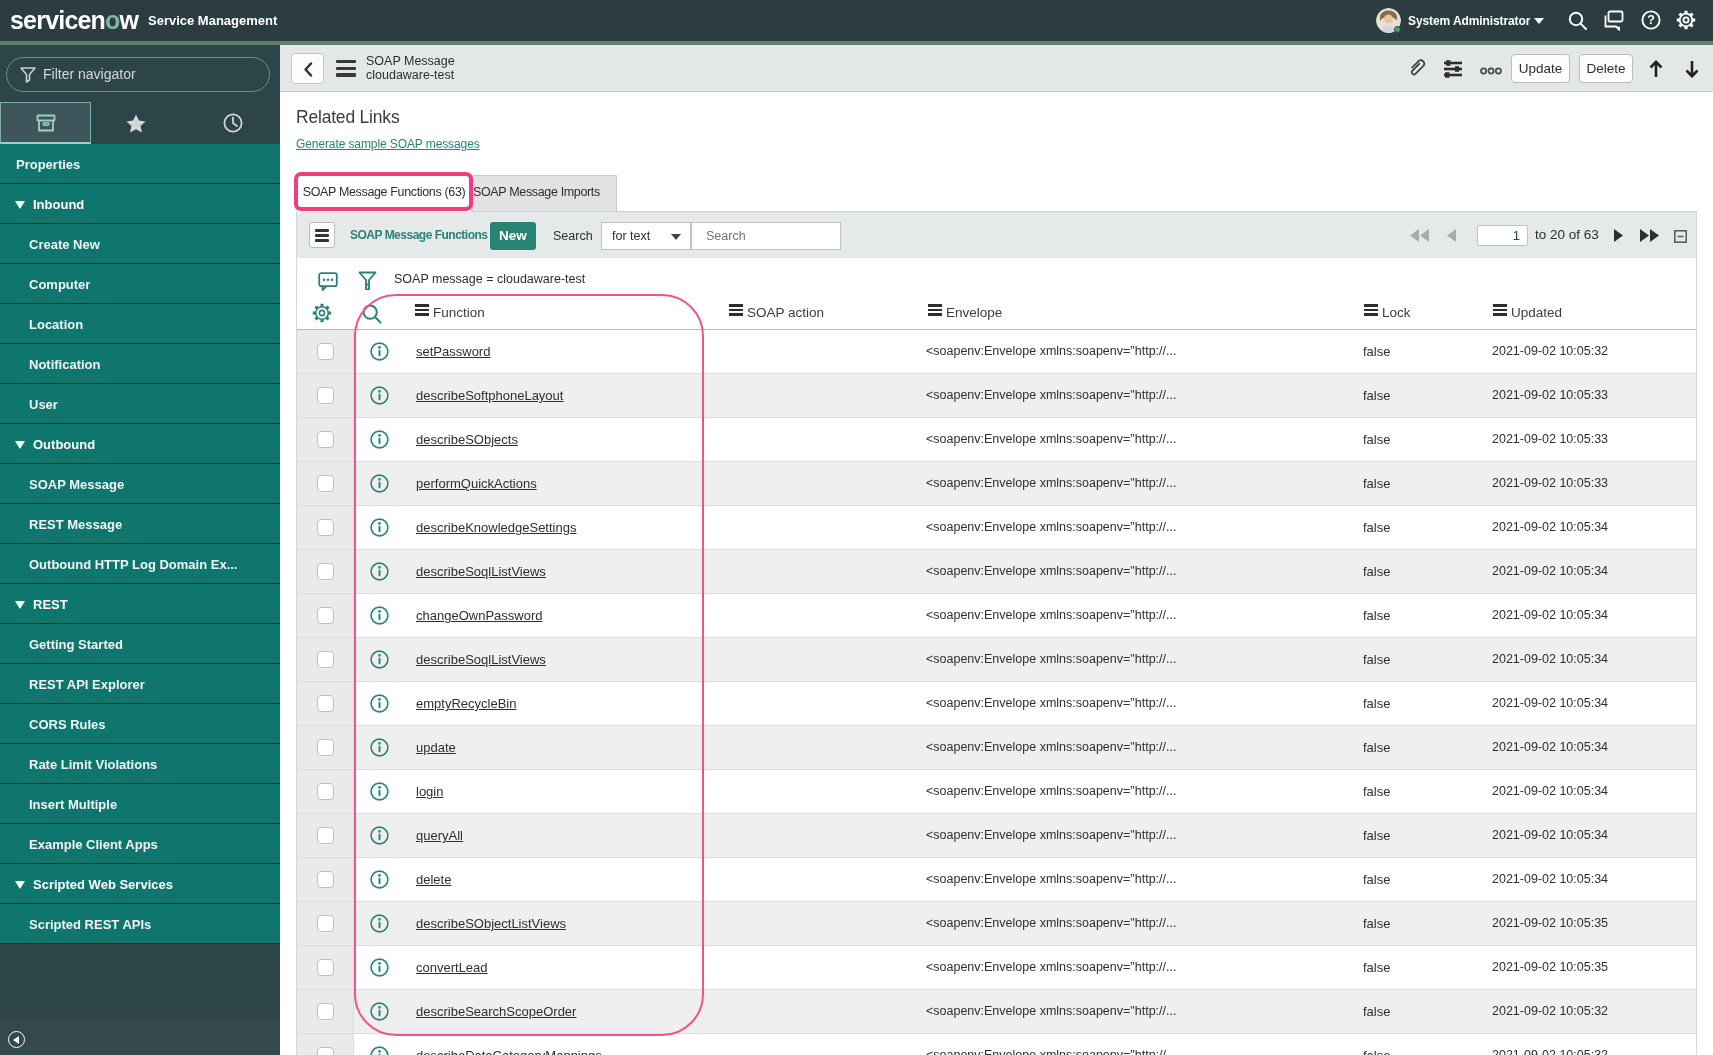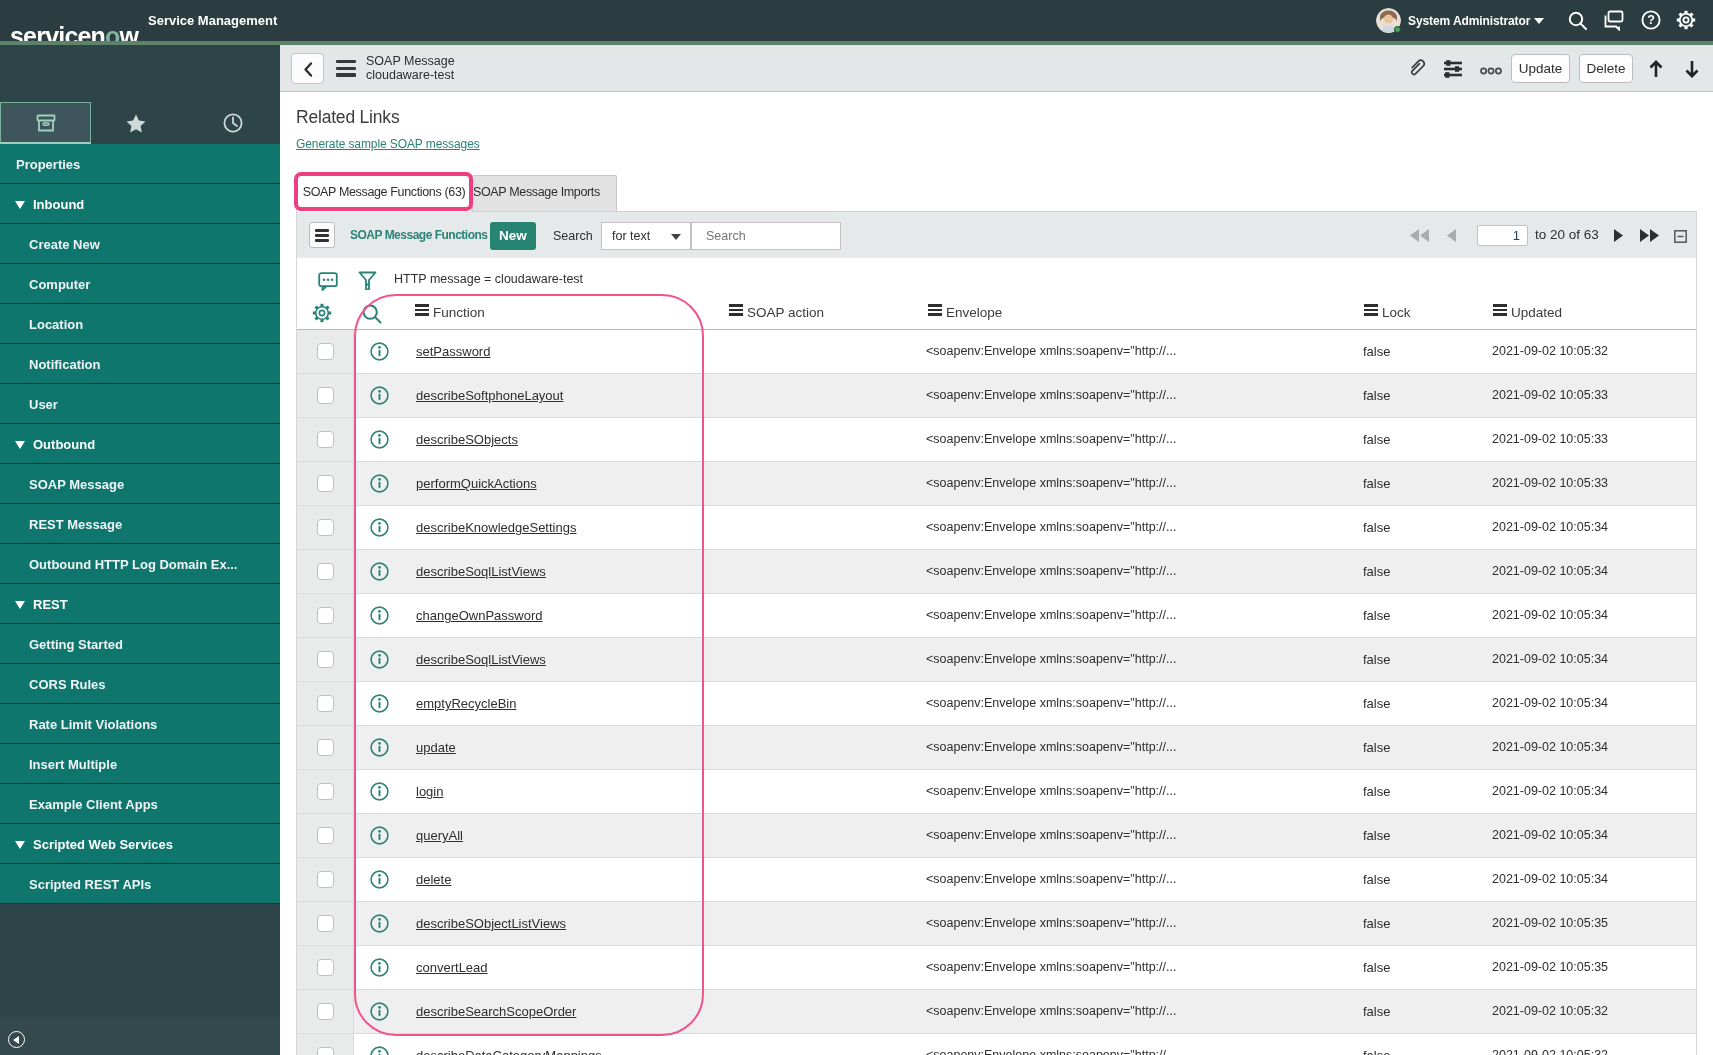--- a/index.html
+++ b/index.html
@@ -1,21 +1,21 @@
 <!DOCTYPE html>
 <html><head><meta charset="utf-8"><title>SOAP Message</title>
 <style>
 *{margin:0;padding:0;box-sizing:border-box;}
 html,body{width:1713px;height:1055px;overflow:hidden;}
 body{font-family:"Liberation Sans",sans-serif;background:#fff;position:relative;}
 .abs{position:absolute;}
 
 
 #banner{position:absolute;left:0;top:0;width:1713px;height:41px;background:#2b3d40;}
-#logo{position:absolute;left:10px;top:22px;font-size:25px;font-weight:bold;color:#fff;letter-spacing:-0.8px;}
+#logo{position:absolute;left:10px;top:6px;font-size:25px;font-weight:bold;color:#fff;letter-spacing:-0.8px;}
 #logo .gn{color:#81b5a1;}
 #prodname{position:absolute;left:148px;top:13px;font-size:13px;font-weight:bold;color:#fff;}
 #strip{position:absolute;left:0;top:41px;width:1713px;height:4px;background:#5e8169;}
 #avatar{position:absolute;left:1376px;top:8px;width:25px;height:25px;border-radius:50%;overflow:hidden;}
 #avatardot{position:absolute;left:1394px;top:26px;width:7px;height:7px;border-radius:50%;background:#3faa51;border:1px solid #2b3d40;}
 #uname{position:absolute;left:1408px;top:14px;font-size:12px;font-weight:bold;color:#fff;letter-spacing:-0.1px;}
 #ucaret{position:absolute;left:1534px;top:18px;width:0;height:0;border-left:5px solid transparent;border-right:5px solid transparent;border-top:6px solid #fff;}
 .hicon{position:absolute;top:10px;}
 
 
@@ -116,20 +116,26 @@
         <line x1="10.00" y1="16.40" x2="10.00" y2="19.20" stroke="#fff" stroke-width="3.1"></line>
         <line x1="5.47" y1="14.53" x2="3.49" y2="16.51" stroke="#fff" stroke-width="3.1"></line>
         <line x1="3.60" y1="10.00" x2="0.80" y2="10.00" stroke="#fff" stroke-width="3.1"></line>
         <line x1="5.47" y1="5.47" x2="3.49" y2="3.49" stroke="#fff" stroke-width="3.1"></line>
         <line x1="10.00" y1="3.60" x2="10.00" y2="0.80" stroke="#fff" stroke-width="3.1"></line>
         <line x1="14.53" y1="5.47" x2="16.51" y2="3.49" stroke="#fff" stroke-width="3.1"></line>
       </svg></div>
 </div>
 <div id="strip"></div>
 <div id="sidebar">
+<div id="filterbox">
+      <svg width="18" height="18" viewBox="0 0 18 18" style="position:absolute;left:12px;top:8px;">
+        <path d="M2 2 H16 L10.5 8.5 V14 L7.5 16 V8.5 Z" fill="none" stroke="#c8d2d2" stroke-width="1.6" stroke-linejoin="round"></path>
+      </svg>
+      <span>Filter navigator</span>
+    </div>
 <div id="navtabs">
 <div id="navtab1">
         <svg width="20" height="18" viewBox="0 0 20 18" style="position:absolute;left:35px;top:11px;">
           <rect x="1.5" y="1.5" width="17" height="5" rx="0.5" fill="none" stroke="#9fd0bf" stroke-width="1.8"></rect>
           <path d="M3 6.5 V16.5 H17 V6.5" fill="none" stroke="#9fd0bf" stroke-width="1.8"></path>
           <rect x="7" y="9" width="6" height="2.2" rx="1.1" fill="none" stroke="#9fd0bf" stroke-width="1.4"></rect>
         </svg>
       </div>
 <svg width="20" height="19" viewBox="0 0 20 19" style="position:absolute;left:126px;top:12px;">
         <path d="M10 0.5 L12.9 6.6 L19.5 7.4 L14.6 11.9 L15.9 18.5 L10 15.2 L4.1 18.5 L5.4 11.9 L0.5 7.4 L7.1 6.6 Z" fill="#cfd8d8"></path>
@@ -174,20 +180,23 @@
       </div>
 <div class="mi">
         <div class="t">Outbound HTTP Log Domain Ex...</div>
       </div>
 <div class="mi">
         <div class="tri"></div>
         <div class="ts">REST</div>
       </div>
 <div class="mi">
         <div class="t">Getting Started</div>
+      </div>
+<div class="mi">
+        <div class="t">REST API Explorer</div>
       </div>
 <div class="mi">
         <div class="t">CORS Rules</div>
       </div>
 <div class="mi">
         <div class="t">Rate Limit Violations</div>
       </div>
 <div class="mi">
         <div class="t">Insert Multiple</div>
       </div>
@@ -287,21 +296,21 @@
             <rect x="1.2" y="1.2" width="17.6" height="13" rx="2" fill="none" stroke="#2a8376" stroke-width="1.8"></rect>
             <path d="M4.5 14 L4.5 18 L8.5 14" fill="none" stroke="#2a8376" stroke-width="1.8" stroke-linejoin="round"></path>
             <circle cx="6" cy="7.8" r="1.25" fill="#2a8376"></circle>
             <circle cx="10" cy="7.8" r="1.25" fill="#2a8376"></circle>
             <circle cx="14" cy="7.8" r="1.25" fill="#2a8376"></circle>
           </svg></div>
 <div class="abs" style="left:61px;top:13px;"><svg width="19" height="19" viewBox="0 0 19 19" style="">
             <path d="M1.5 1.5 H17.5 L11 9 V13.5 L8 13.5 V9 Z" fill="none" stroke="#2a8376" stroke-width="1.8" stroke-linejoin="round"></path>
             <path d="M8 13.5 v5 h3 v-5" fill="none" stroke="#2a8376" stroke-width="1.8"></path>
           </svg></div>
-<div id="filtertext">HTTP message = cloudaware-test</div>
+<div id="filtertext">SOAP message = cloudaware-test</div>
 </div>
 <div id="hdrrow">
 <div class="abs" style="left:15px;top:7px;"><svg width="20" height="20" viewBox="0 0 20 20" style="">
             <circle cx="10" cy="10" r="6.3" fill="none" stroke="#2a8376" stroke-width="1.6"></circle>
             <circle cx="10" cy="10" r="2.6" fill="none" stroke="#2a8376" stroke-width="1.6"></circle>
             <line x1="16.40" y1="10.00" x2="19.20" y2="10.00" stroke="#2a8376" stroke-width="3.1"></line>
             <line x1="14.53" y1="14.53" x2="16.51" y2="16.51" stroke="#2a8376" stroke-width="3.1"></line>
             <line x1="10.00" y1="16.40" x2="10.00" y2="19.20" stroke="#2a8376" stroke-width="3.1"></line>
             <line x1="5.47" y1="14.53" x2="3.49" y2="16.51" stroke="#2a8376" stroke-width="3.1"></line>
             <line x1="3.60" y1="10.00" x2="0.80" y2="10.00" stroke="#2a8376" stroke-width="3.1"></line>

